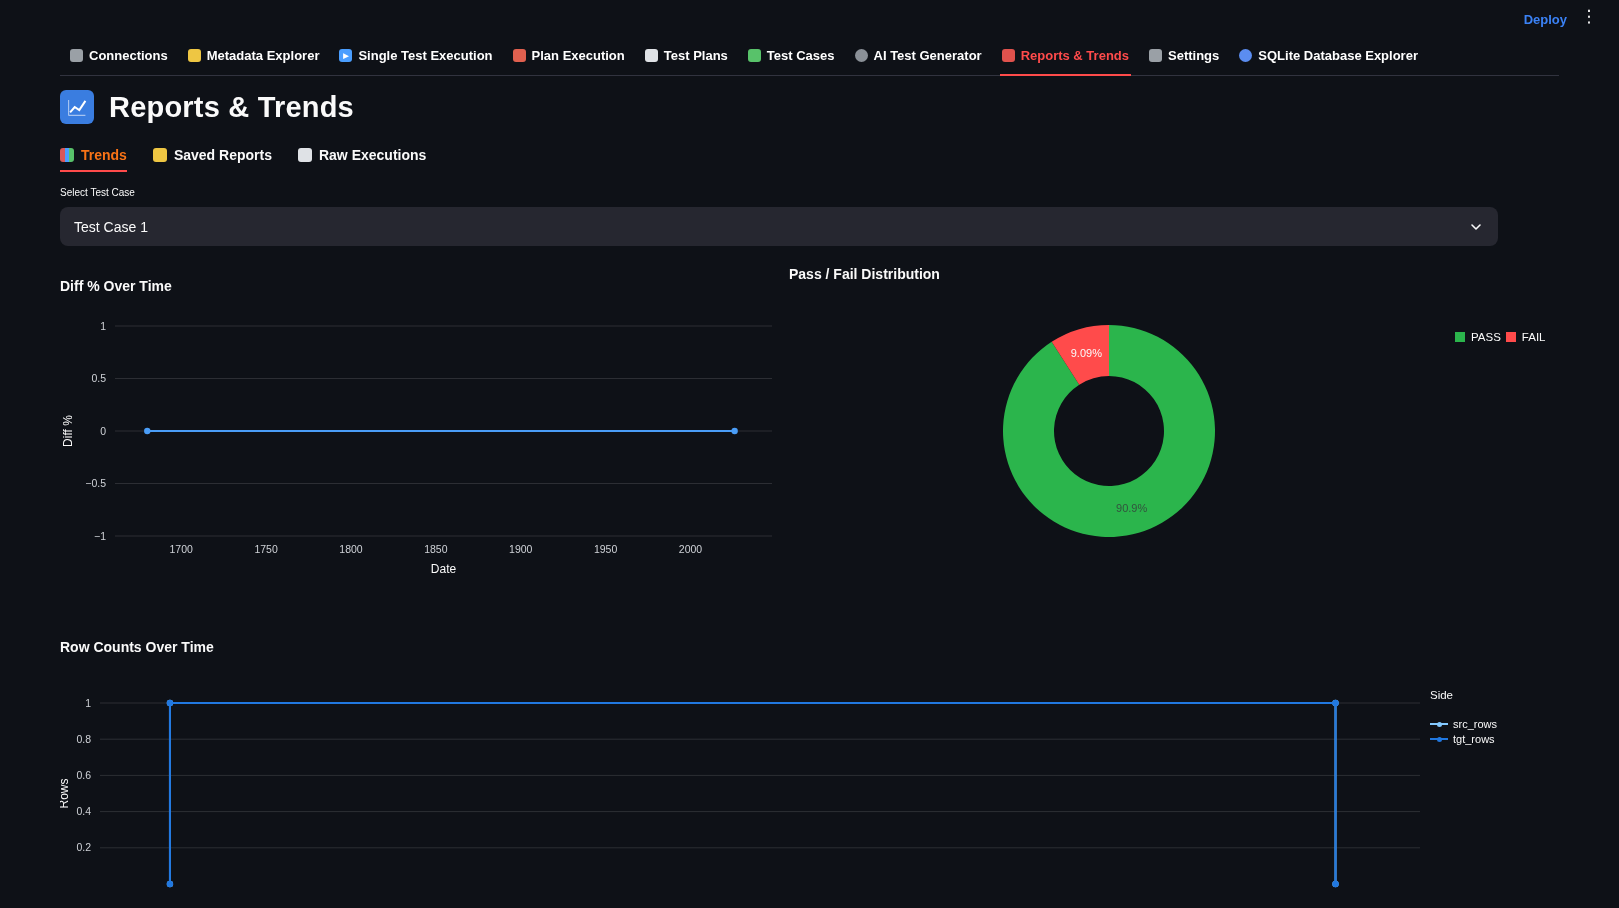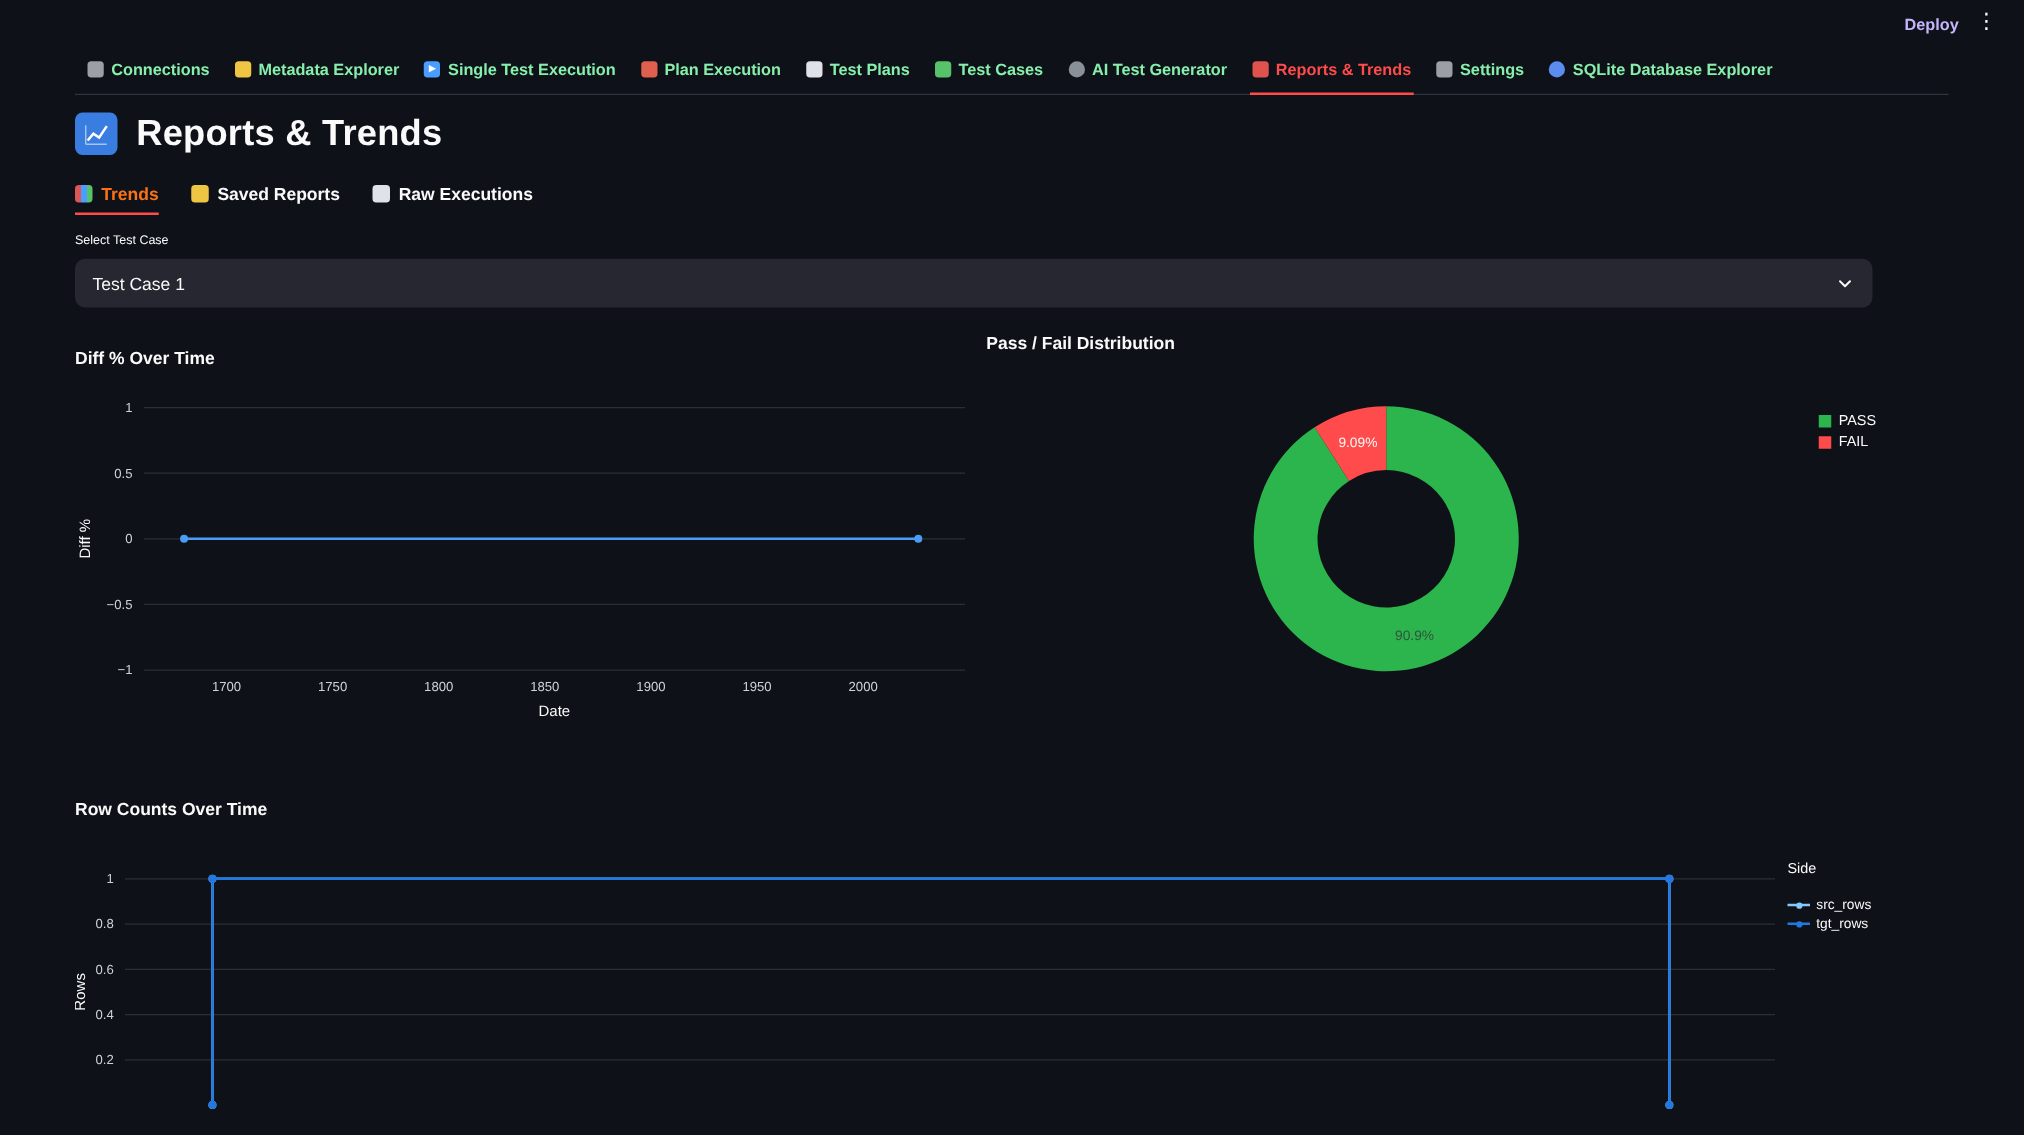--- a/index.html
+++ b/index.html
@@ -1,30 +1,30 @@
 <!DOCTYPE html>
 <html><head>
 <meta charset="utf-8">
 <style>
   html,body{margin:0;padding:0}
   body{width:1619px;height:908px;background:#0e1117;color:#fafafa;
        font-family:"Liberation Sans",sans-serif;position:relative;overflow:hidden}
   svg{font-family:"Liberation Sans",sans-serif}
 
   
-  .deploy-btn{position:absolute;top:8px;right:46px;background:none;border:none;color:#c4b5fd;
+  .deploy-btn{position:absolute;top:8px;right:46px;background:none;border:none;color:#3b82f6;
       font-family:"Liberation Sans",sans-serif;font-size:13px;font-weight:600;cursor:pointer;padding:4px 6px}
   .kebab{position:absolute;top:7px;right:20px;font-size:17px;line-height:20px;cursor:pointer;
       width:20px;text-align:center;color:#fafafa}
 
   
   .main-nav{position:absolute;left:60px;right:60px;top:44px;display:flex;align-items:flex-end;
       border-bottom:1px solid #31333f}
   .nav-item{display:flex;align-items:center;gap:6px;padding:4px 10px 12px 10px;font-size:13px;
-      font-weight:600;cursor:pointer;position:relative;white-space:nowrap;color:#86efac}
+      font-weight:600;cursor:pointer;position:relative;white-space:nowrap;color:#ffffff}
   .nav-item.active{color:#ff4b4b}
   .nav-item.active::after{content:"";position:absolute;left:8px;right:8px;bottom:-1px;height:2px;background:#ff4b4b}
   .chip{width:13px;height:13px;border-radius:3px;background:#888;flex:none;position:relative}
   .chip.round{border-radius:50%}
   .chip.play::after{content:"▶";position:absolute;left:0;right:0;top:0;bottom:0;color:#fff;
       font-size:7px;line-height:13px;text-align:center}
   .chip.bars{background:linear-gradient(90deg,#d95757 0 34%,#4a9eff 34% 67%,#58c26a 67% 100%)}
 
   
   .page-title-row{position:absolute;left:60px;top:90px;display:flex;align-items:center;gap:15px}
@@ -49,21 +49,21 @@
   
   .chart-title{position:absolute;font-size:14px;font-weight:700}
   #diff-title{left:60px;top:278px}
   #pie-title{left:789px;top:266px}
   #rows-title{left:60px;top:639px}
   #diff-svg{position:absolute;left:60px;top:296px}
   #pie-svg{position:absolute;left:789px;top:296px}
   #rows-svg{position:absolute;left:60px;top:658px}
 
   
-  .pie-legend{position:absolute;left:1455px;top:331px;display:flex;flex-direction:column;gap:5px;font-size:11.5px}
+  .pie-legend{position:absolute;left:1455px;top:331px;display:flex;gap:5px;font-size:11.5px}
   .legend-row{display:flex;align-items:center;gap:6px;cursor:pointer}
   .swatch{width:10px;height:10px;flex:none;background:#888}
   .rows-legend{position:absolute;left:1430px;top:689px;font-size:11px}
   .rows-legend .lg-title{font-size:11.5px;margin-bottom:17px}
   .lg-entry{display:flex;align-items:center;gap:5px;margin-bottom:3px;cursor:pointer}
   .lg-marker{position:relative;width:18px;height:9px;flex:none}
   .lg-line{position:absolute;left:0;right:0;top:3.5px;height:1.5px;background:#888}
   .lg-dot{position:absolute;left:6.5px;top:2px;width:5px;height:5px;border-radius:50%;background:#888}
 </style>
 </head>

